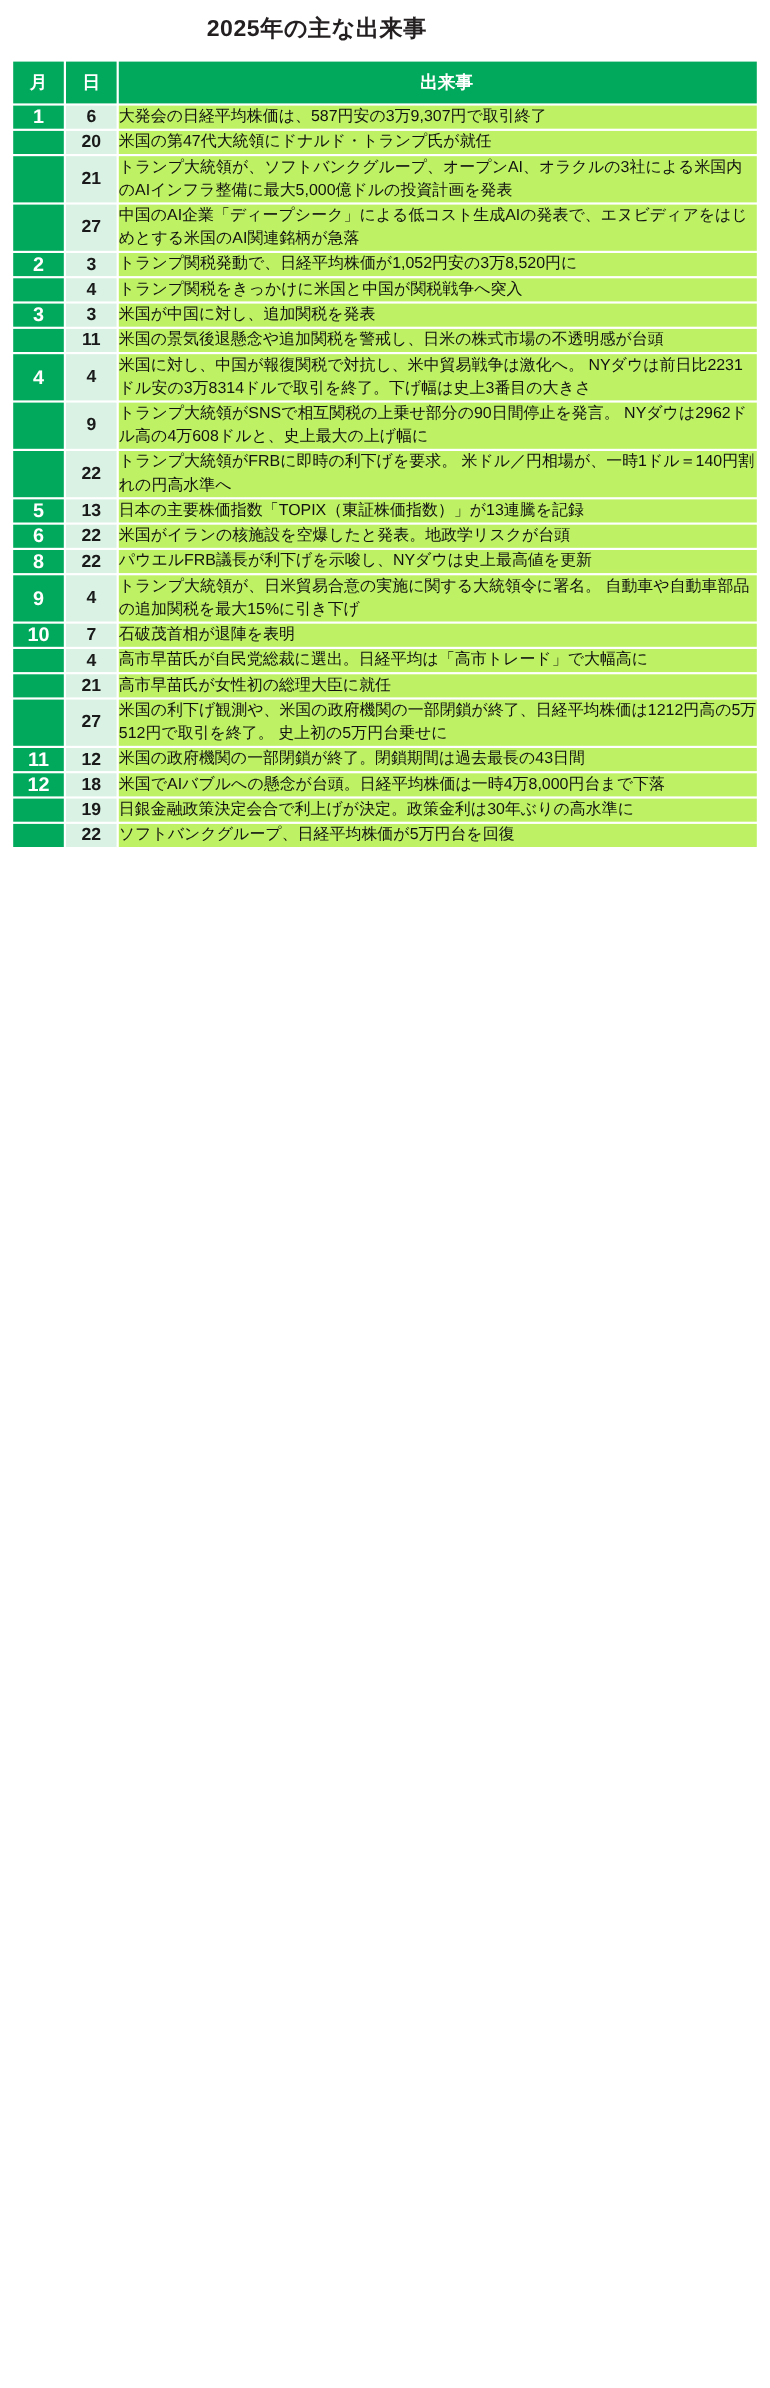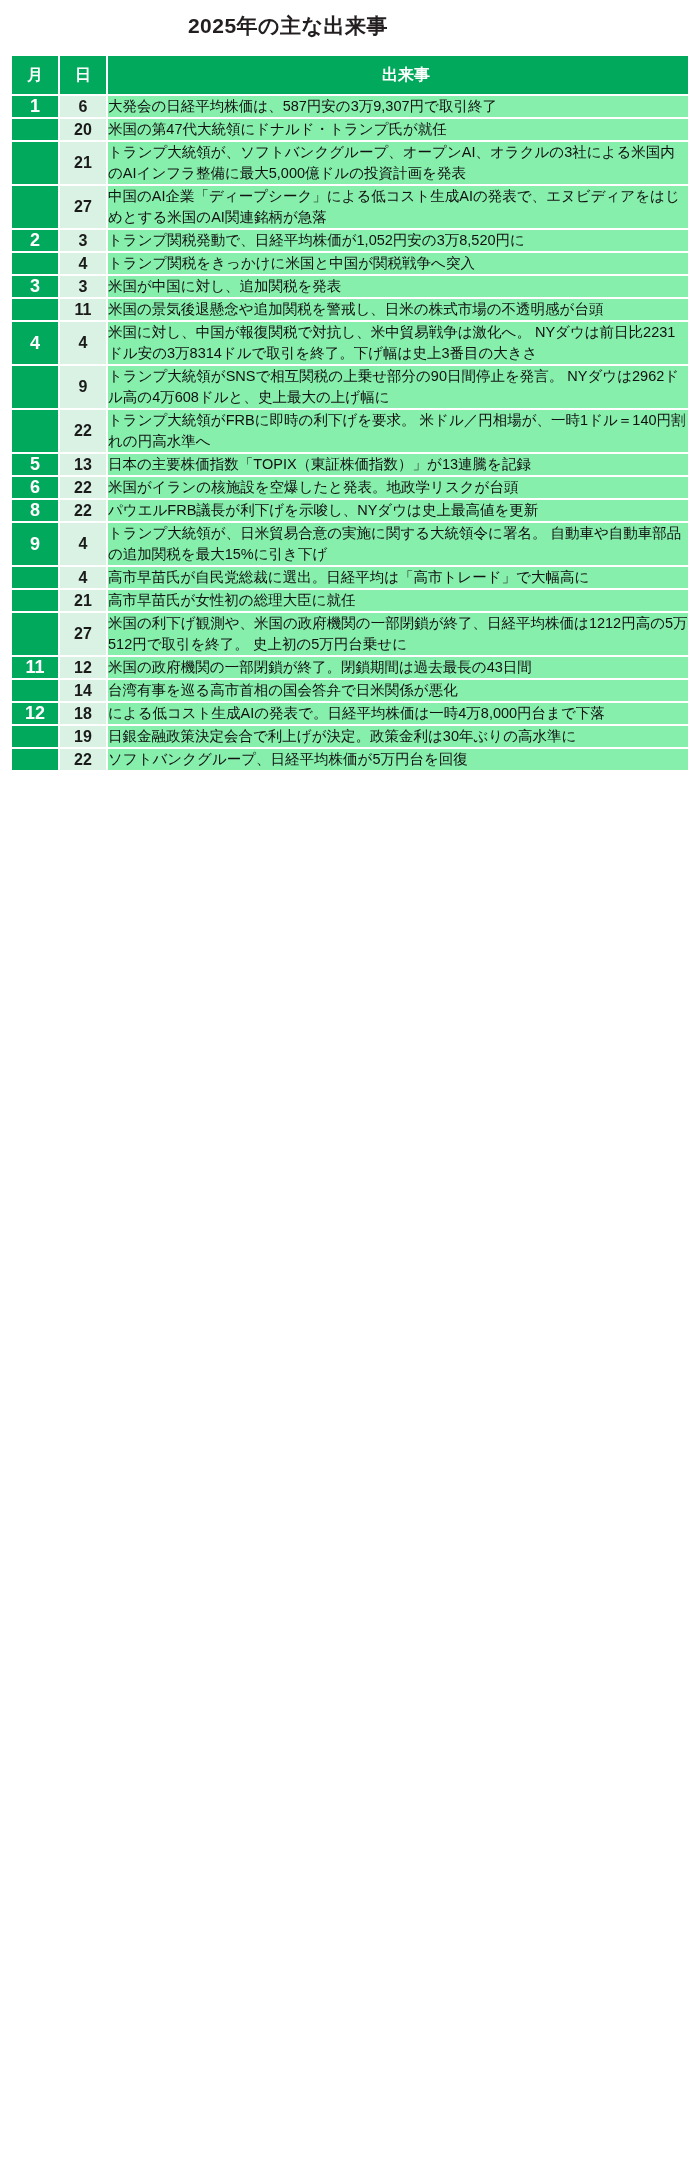--- a/index.html
+++ b/index.html
@@ -65,21 +65,21 @@
   td.day {
     background: #d9f2e4;
     color: #1a1a1a;
     font-size: 16px;
     font-weight: bold;
     text-align: center;
     width: 46px;
     padding: 0 4px;
   }
   td.event {
-    background: #86efac;
+    background: #bef264;
     color: #111111;
     font-size: 14.5px;
     line-height: 1.45;
     padding: 9px 10px 9px 11px;
     text-align: left;
   }
 </style>
 </head>
 <body>
 
@@ -168,20 +168,25 @@
           <td class="day">22</td>
           <td class="event">パウエルFRB議長が利下げを示唆し、NYダウは史上最高値を更新</td>
         </tr>
         <tr>
           <td class="month">9</td>
           <td class="day">4</td>
           <td class="event">トランプ大統領が、日米貿易合意の実施に関する大統領令に署名。
 自動車や自動車部品の追加関税を最大15%に引き下げ</td>
         </tr>
         <tr>
+          <td class="month">10</td>
+          <td class="day">7</td>
+          <td class="event">石破茂首相が退陣を表明</td>
+        </tr>
+        <tr>
           <td class="month empty"></td>
           <td class="day">4</td>
           <td class="event">高市早苗氏が自民党総裁に選出。日経平均は「高市トレード」で大幅高に</td>
         </tr>
         <tr>
           <td class="month empty"></td>
           <td class="day">21</td>
           <td class="event">高市早苗氏が女性初の総理大臣に就任</td>
         </tr>
         <tr>
@@ -189,28 +194,23 @@
           <td class="day">27</td>
           <td class="event">米国の利下げ観測や、米国の政府機関の一部閉鎖が終了、日経平均株価は1212円高の5万512円で取引を終了。
 史上初の5万円台乗せに</td>
         </tr>
         <tr>
           <td class="month">11</td>
           <td class="day">12</td>
           <td class="event">米国の政府機関の一部閉鎖が終了。閉鎖期間は過去最長の43日間</td>
         </tr>
         <tr>
-          <td class="month empty"></td>
-          <td class="day">14</td>
-          <td class="event">台湾有事を巡る高市首相の国会答弁で日米関係が悪化</td>
-        </tr>
-        <tr>
           <td class="month">12</td>
           <td class="day">18</td>
-          <td class="event">による低コスト生成AIの発表で。日経平均株価は一時4万8,000円台まで下落</td>
+          <td class="event">米国でAIバブルへの懸念が台頭。日経平均株価は一時4万8,000円台まで下落</td>
         </tr>
         <tr>
           <td class="month empty"></td>
           <td class="day">19</td>
           <td class="event">日銀金融政策決定会合で利上げが決定。政策金利は30年ぶりの高水準に</td>
         </tr>
         <tr>
           <td class="month empty"></td>
           <td class="day">22</td>
           <td class="event">ソフトバンクグループ、日経平均株価が5万円台を回復</td>

